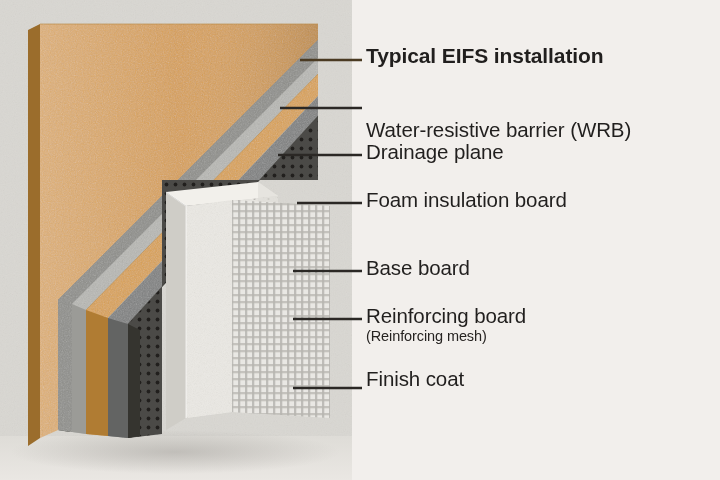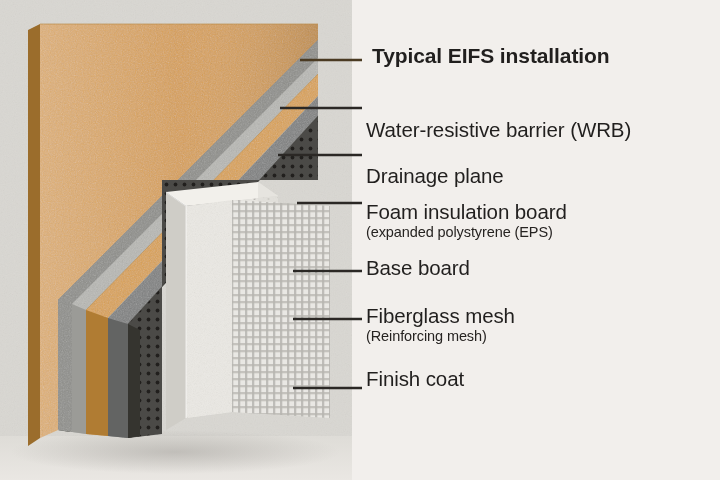--- a/index.html
+++ b/index.html
@@ -12,21 +12,21 @@
   }
   #stage{position:absolute;inset:0;width:720px;height:480px;}
   #stage svg{display:block;width:720px;height:480px;}
 
   .labels{position:absolute;left:0;top:0;width:720px;height:480px;}
   .label-group{position:absolute;left:366px;}
   .label-main{
     font-size:20.5px;color:#211f1e;line-height:1.05;white-space:nowrap;
     letter-spacing:-0.1px;
   }
-  .label-main.bold{font-weight:bold;font-size:21px;margin-left:6px;}
+  .label-main.bold{font-weight:bold;font-size:21px;}
   .label-sub{
     font-size:14.5px;color:#262321;line-height:1.05;white-space:nowrap;
     margin-top:2px;letter-spacing:-0.1px;
   }
 </style>
 </head>
 <body>
 
 <div id="stage">
 <svg viewBox="0 0 720 480" xmlns="http://www.w3.org/2000/svg">
@@ -171,35 +171,34 @@
 <div class="labels">
 
   <div class="label-group" style="top:45px;">
     <div class="label-main bold">Typical EIFS installation</div>
   </div>
 
   <div class="label-group" style="top:94px;margin-top:25px;">
     <div class="label-main">Water-resistive barrier (WRB)</div>
   </div>
 
-  <div class="label-group" style="top:141px;margin-top:24px;">
+  <div class="label-group" style="top:141px;">
     <div class="label-main">Drainage plane</div>
   </div>
 
-  <div class="label-group" style="top:189px;margin-top:12px;">
+  <div class="label-group" style="top:189px;">
     <div class="label-main">Foam insulation board</div>
-    <div class="label-sub">(expanded polystyrene (EPS)</div>
   </div>
 
   <div class="label-group" style="top:257px;">
     <div class="label-main">Base board</div>
   </div>
 
   <div class="label-group" style="top:305px;">
-    <div class="label-main">Fiberglass mesh</div>
+    <div class="label-main">Reinforcing board</div>
     <div class="label-sub">(Reinforcing mesh)</div>
   </div>
 
   <div class="label-group" style="top:368px;">
     <div class="label-main">Finish coat</div>
   </div>
 
 </div>
 
 </body></html>

